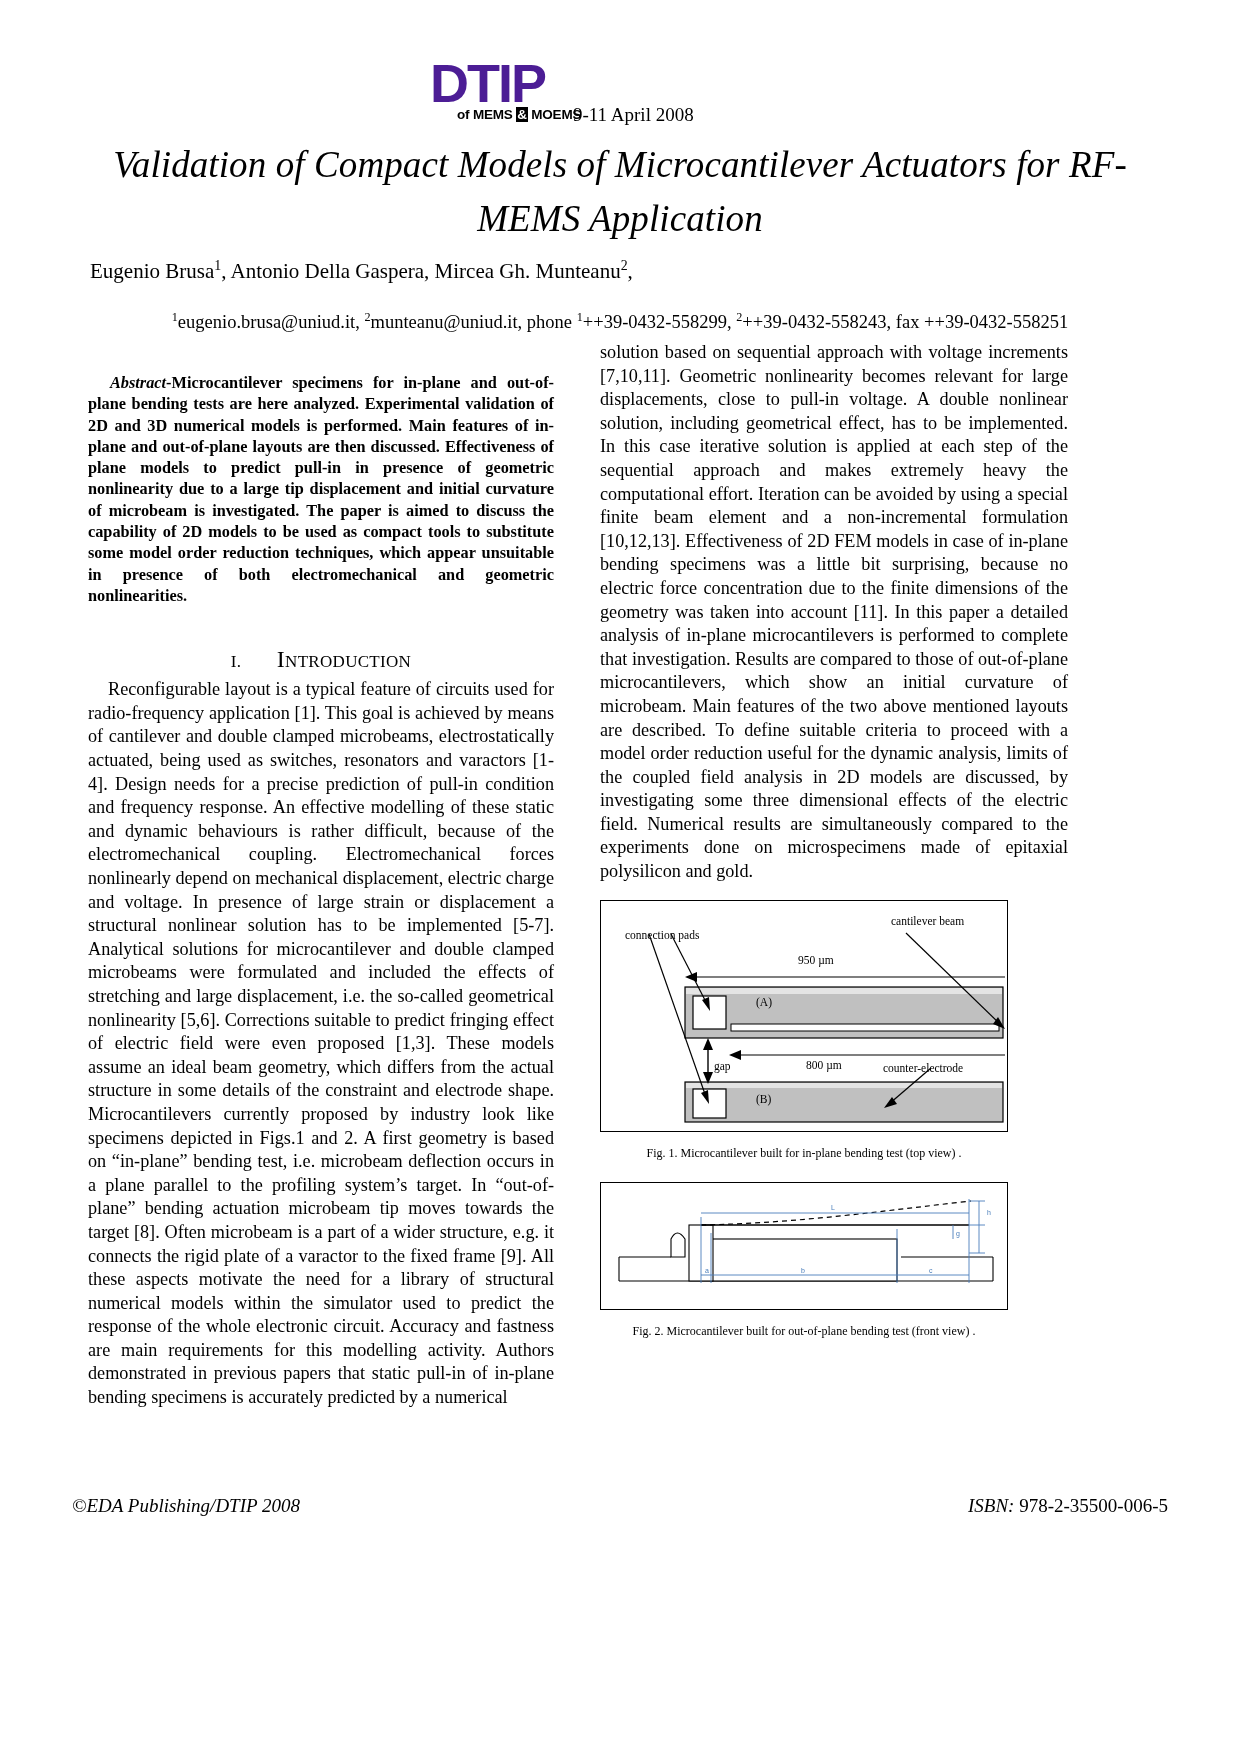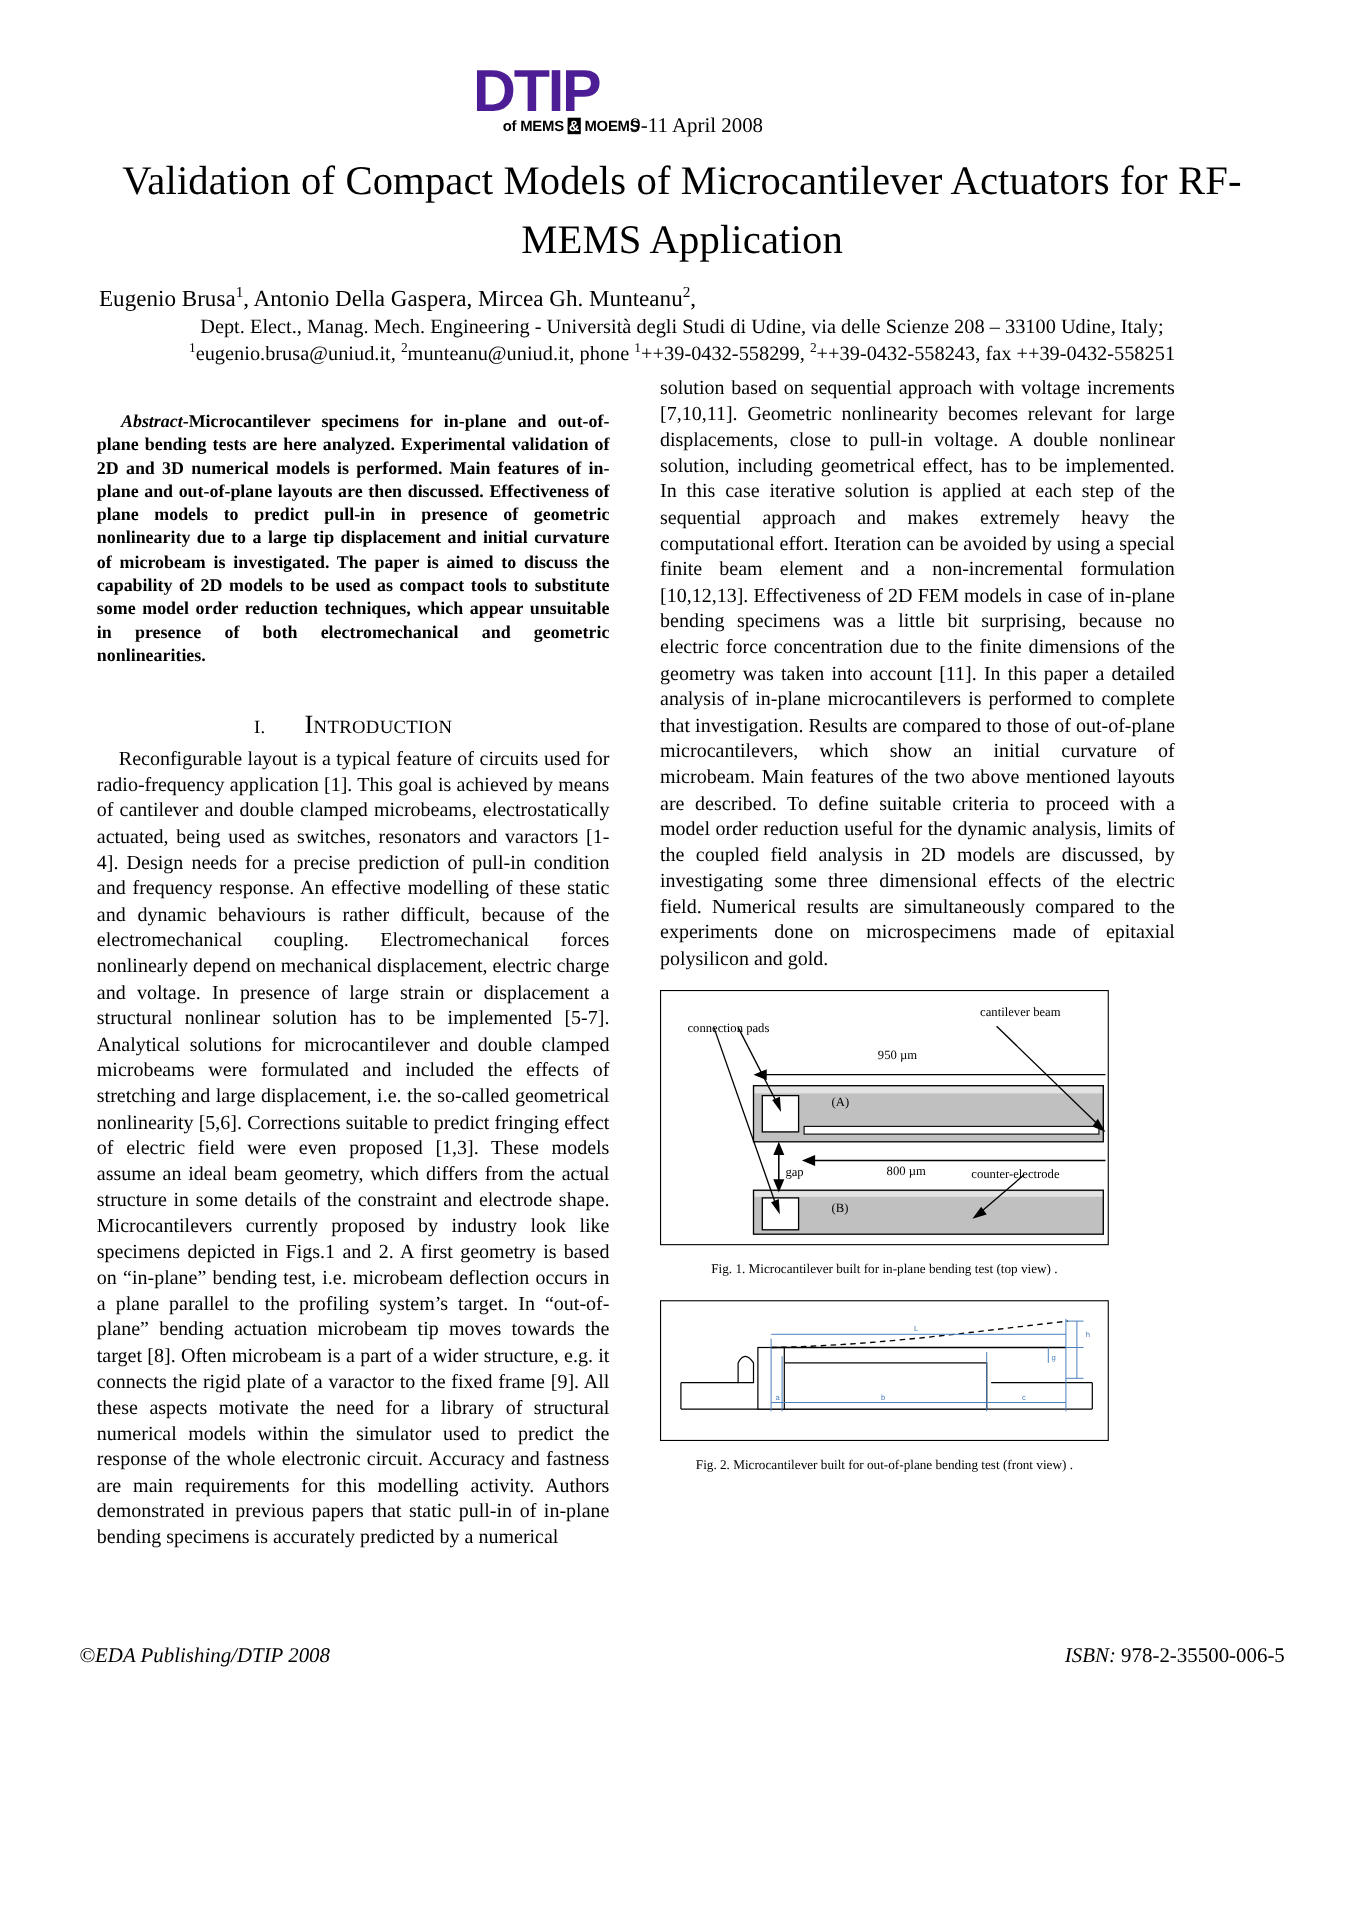--- a/index.html
+++ b/index.html
@@ -77,20 +77,21 @@
   .title {
     position: absolute;
     left: 90px;
     top: 138px;
     width: 1060px;
     text-align: center;
     font-size: 37px;
     line-height: 54px;
     font-weight: normal;
     letter-spacing: 0.1px;
+    font-style: italic;
   }
 
   
   .authors {
     position: absolute;
     left: 90px;
     top: 258px;
     width: 1060px;
     text-align: left;
     font-size: 21px;
@@ -247,21 +248,20 @@
       <div class="logo-dtip">DTIP</div>
       <div class="logo-sub"><span>of MEMS </span><span class="amp">&amp;</span><span> MOEMS</span></div>
       <div class="logo-date">9-11 April 2008</div>
     </div>
   </div>
 
   <div class="title">Validation of Compact Models of Microcantilever Actuators for RF-MEMS Application</div>
 
   <div class="authors"><span>Eugenio Brusa</span><sup>1</sup><span>, Antonio Della Gaspera, Mircea Gh. Munteanu</span><sup>2</sup><span>,</span></div>
 
-  <div class="affil">Dept. Elect., Manag. Mech. Engineering - Università degli Studi di Udine, via delle Scienze 208 – 33100 Udine, Italy;</div>
 
   <div class="emails"><sup>1</sup><span>eugenio.brusa@uniud.it, </span><sup>2</sup><span>munteanu@uniud.it, phone </span><sup>1</sup><span>++39-0432-558299, </span><sup>2</sup><span>++39-0432-558243, fax ++39-0432-558251</span></div>
 
   <div class="col-left">
 
     <div class="abstract"><span class="abs-word">Abstract</span><span>-Microcantilever specimens for in-plane and out-of-plane bending tests are here analyzed. Experimental validation of 2D and 3D numerical models is performed. Main features of in-plane and out-of-plane layouts are then discussed. Effectiveness of plane models to predict pull-in in presence of geometric nonlinearity due to a large tip displacement and initial curvature of microbeam is investigated. The paper is aimed to discuss the capability of 2D models to be used as compact tools to substitute some model order reduction techniques, which appear unsuitable in presence of both electromechanical and geometric nonlinearities.</span></div>
 
     <div class="sec-head"><span class="num">I.</span><span class="name">Introduction</span></div>
 
     <p class="body">Reconfigurable layout is a typical feature of circuits used for radio-frequency application [1]. This goal is achieved by means of cantilever and double clamped microbeams, electrostatically actuated, being used as switches, resonators and varactors [1-4]. Design needs for a precise prediction of pull-in condition and frequency response. An effective modelling of these static and dynamic behaviours is rather difficult, because of the electromechanical coupling. Electromechanical forces nonlinearly depend on mechanical displacement, electric charge and voltage. In presence of large strain or displacement a structural nonlinear solution has to be implemented [5-7]. Analytical solutions for microcantilever and double clamped microbeams were formulated and included the effects of stretching and large displacement, i.e. the so-called geometrical nonlinearity [5,6]. Corrections suitable to predict fringing effect of electric field were even proposed [1,3]. These models assume an ideal beam geometry, which differs from the actual structure in some details of the constraint and electrode shape. Microcantilevers currently proposed by industry look like specimens depicted in Figs.1 and 2. A first geometry is based on “in-plane” bending test, i.e. microbeam deflection occurs in a plane parallel to the profiling system’s target. In “out-of-plane” bending actuation microbeam tip moves towards the target [8]. Often microbeam is a part of a wider structure, e.g. it connects the rigid plate of a varactor to the fixed frame [9]. All these aspects motivate the need for a library of structural numerical models within the simulator used to predict the response of the whole electronic circuit. Accuracy and fastness are main requirements for this modelling activity. Authors demonstrated in previous papers that static pull-in of in-plane bending specimens is accurately predicted by a numerical</p>

